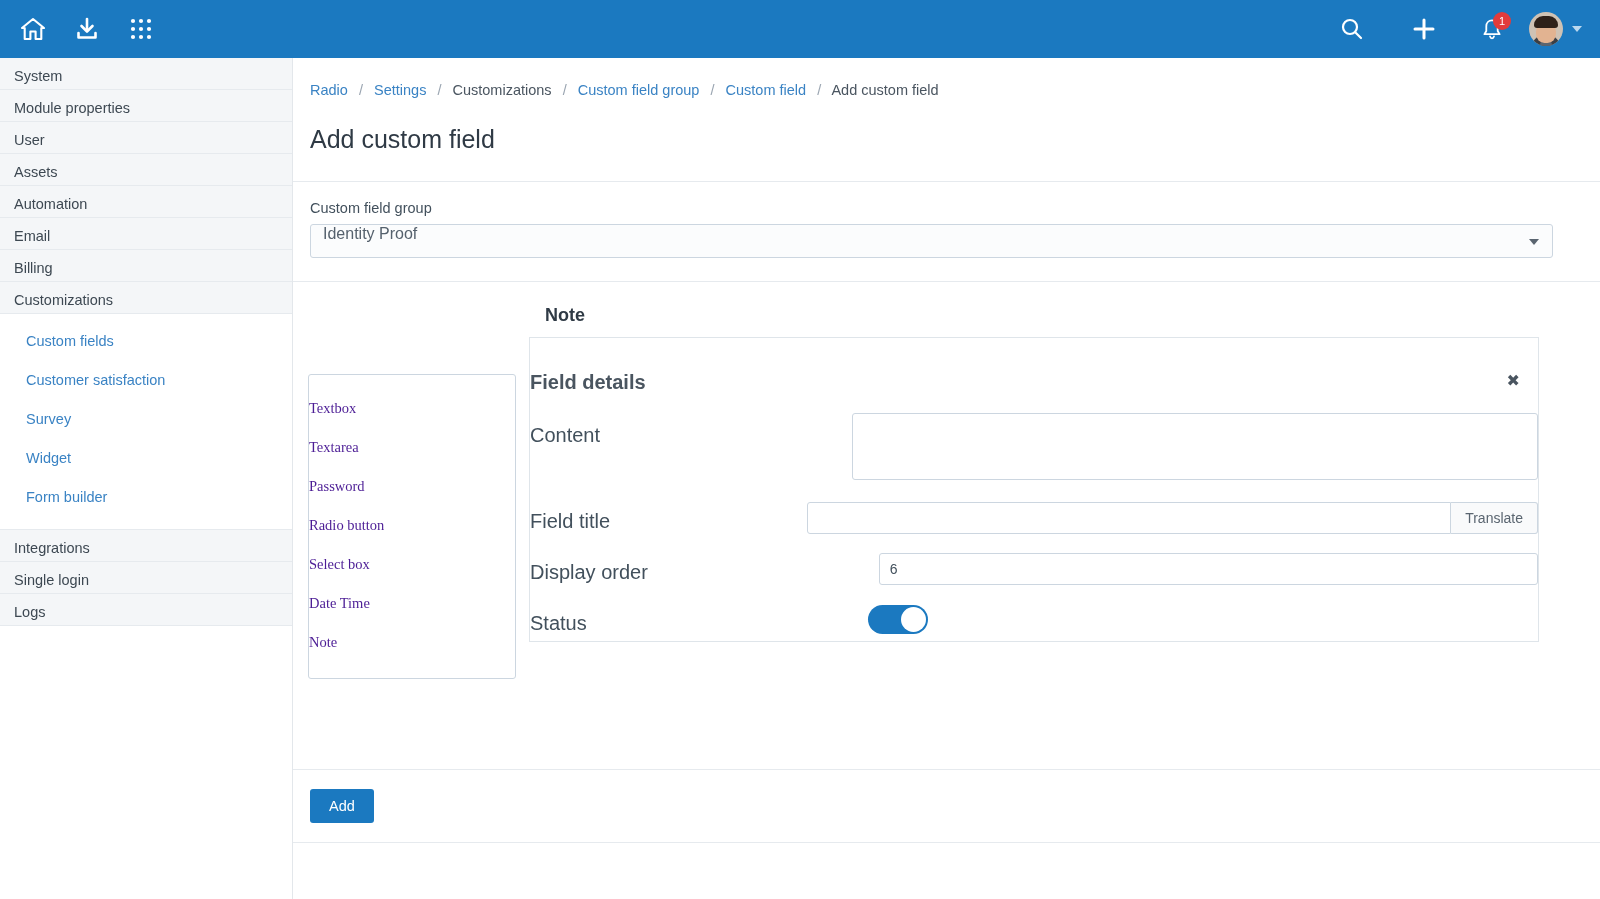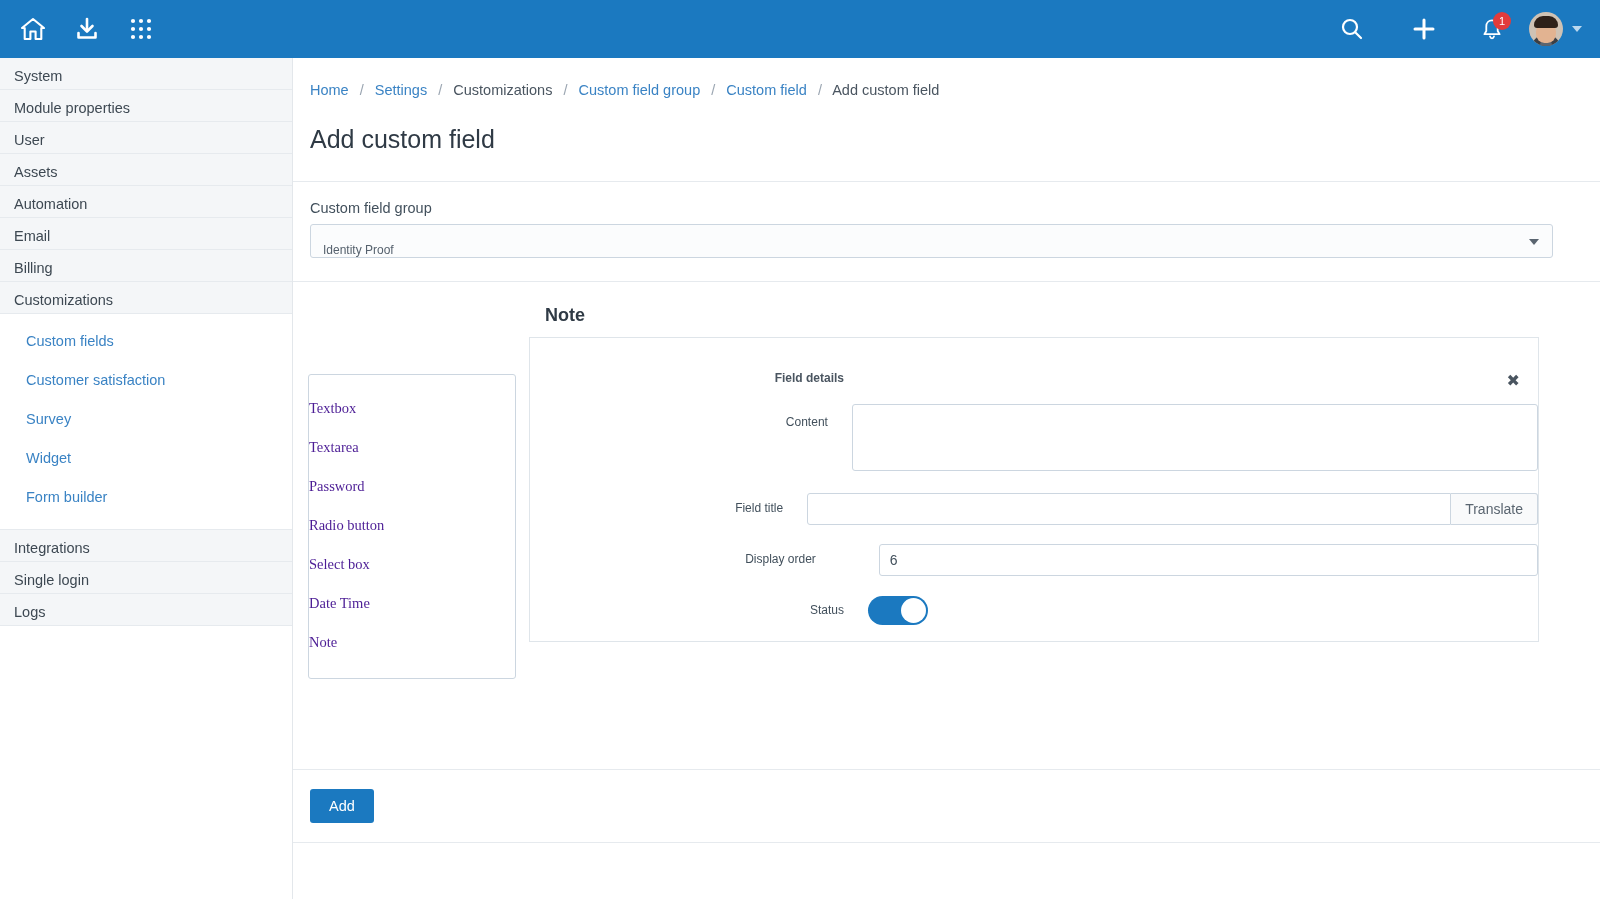--- a/index.html
+++ b/index.html
@@ -113,23 +113,23 @@
   }
   .hr { height: 1px; background: #e6eaee; margin-top: 27px; }
 
   .grp-block { padding: 18px 17px 0 17px; }
   .grp-label { font-size: 14.5px; color: #42505c; margin-bottom: 8px; }
   .select-box {
     position: relative;
     height: 34px; width: 1243px;
     border: 1px solid #ccd6e0; border-radius: 3px;
     background: #fbfcfd;
-    display: flex; align-items: flex-end;
+    display: flex; align-items: flex-start;
     padding-left: 12px;
-    font-size: 12px; color: #55616d;
+    font-size: 16px; color: #55616d;
     cursor: pointer;
   }
   .select-caret {
     position: absolute; right: 13px; top: 14px;
     width: 0; height: 0;
     border-left: 5px solid transparent;
     border-right: 5px solid transparent;
     border-top: 6px solid #5a6570;
   }
   .hr2 { height: 1px; background: #e6eaee; margin-top: 23px; }
@@ -163,22 +163,22 @@
     background: #ffffff;
   }
   .panel-inner { position: relative; padding: 33px 0 0 0; height: 100%; }
   .close-x {
     position: absolute; right: 18px; top: 35px;
     font-size: 16px; color: #4a5560; cursor: pointer;
     line-height: 1;
   }
   .form-row { display: flex; align-items: flex-start; margin-bottom: 0; }
   .f-label {
-    width: 338px; text-align: right; padding-right: 24px;
-    font-size: 12px; color: #42505c;
+    width: 338px; padding-right: 24px;
+    font-size: 20px; color: #42505c;
   }
   .f-label.bold { font-weight: bold; color: #4a5560; }
 
   .row-details { margin-bottom: 19px; }
   .row-title { margin-bottom: 19px; }
   .row-content { margin-bottom: 22px; }
   .row-order { margin-bottom: 20px; gap: 39px; }
 
   .f-label-title { padding-top: 8px; }
   .f-label-content { padding-top: 11px; }
@@ -332,21 +332,21 @@
   </div>
 
   <div class="side-item">Integrations</div>
   <div class="side-item">Single login</div>
   <div class="side-item">Logs</div>
 </div>
 
 <div class="main">
 
   <div class="breadcrumb">
-    <a>Home</a>
+    <a>Radio</a>
     <span class="sep">/</span>
     <a>Settings</a>
     <span class="sep">/</span>
     <span class="cur">Customizations</span>
     <span class="sep">/</span>
     <a>Custom field group</a>
     <span class="sep">/</span>
     <a>Custom field</a>
     <span class="sep">/</span>
     <span class="cur">Add custom field</span>

